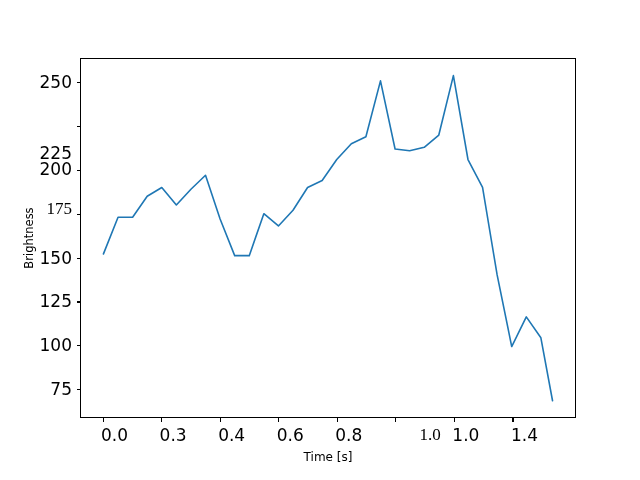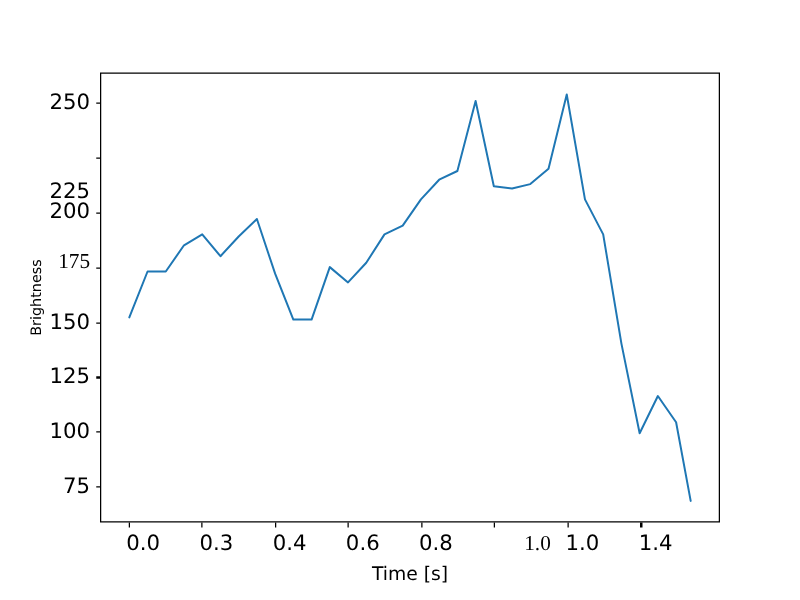--- a/index.html
+++ b/index.html
@@ -87,21 +87,21 @@
     text-align: center;
     transform-origin: left top;
     transform: translate(22px, 418px) rotate(-90deg);
   }
   #xlabel {
     position: absolute;
     left: 80px;
     top: 450px;
     width: 496px;
     text-align: center;
-    font-size: 15px;
+    font-size: 12px;
     color: #000000;
   }
 </style>
 </head>
 <body>
 
 <div id="figure">
 
 
   <div id="plot-area">

